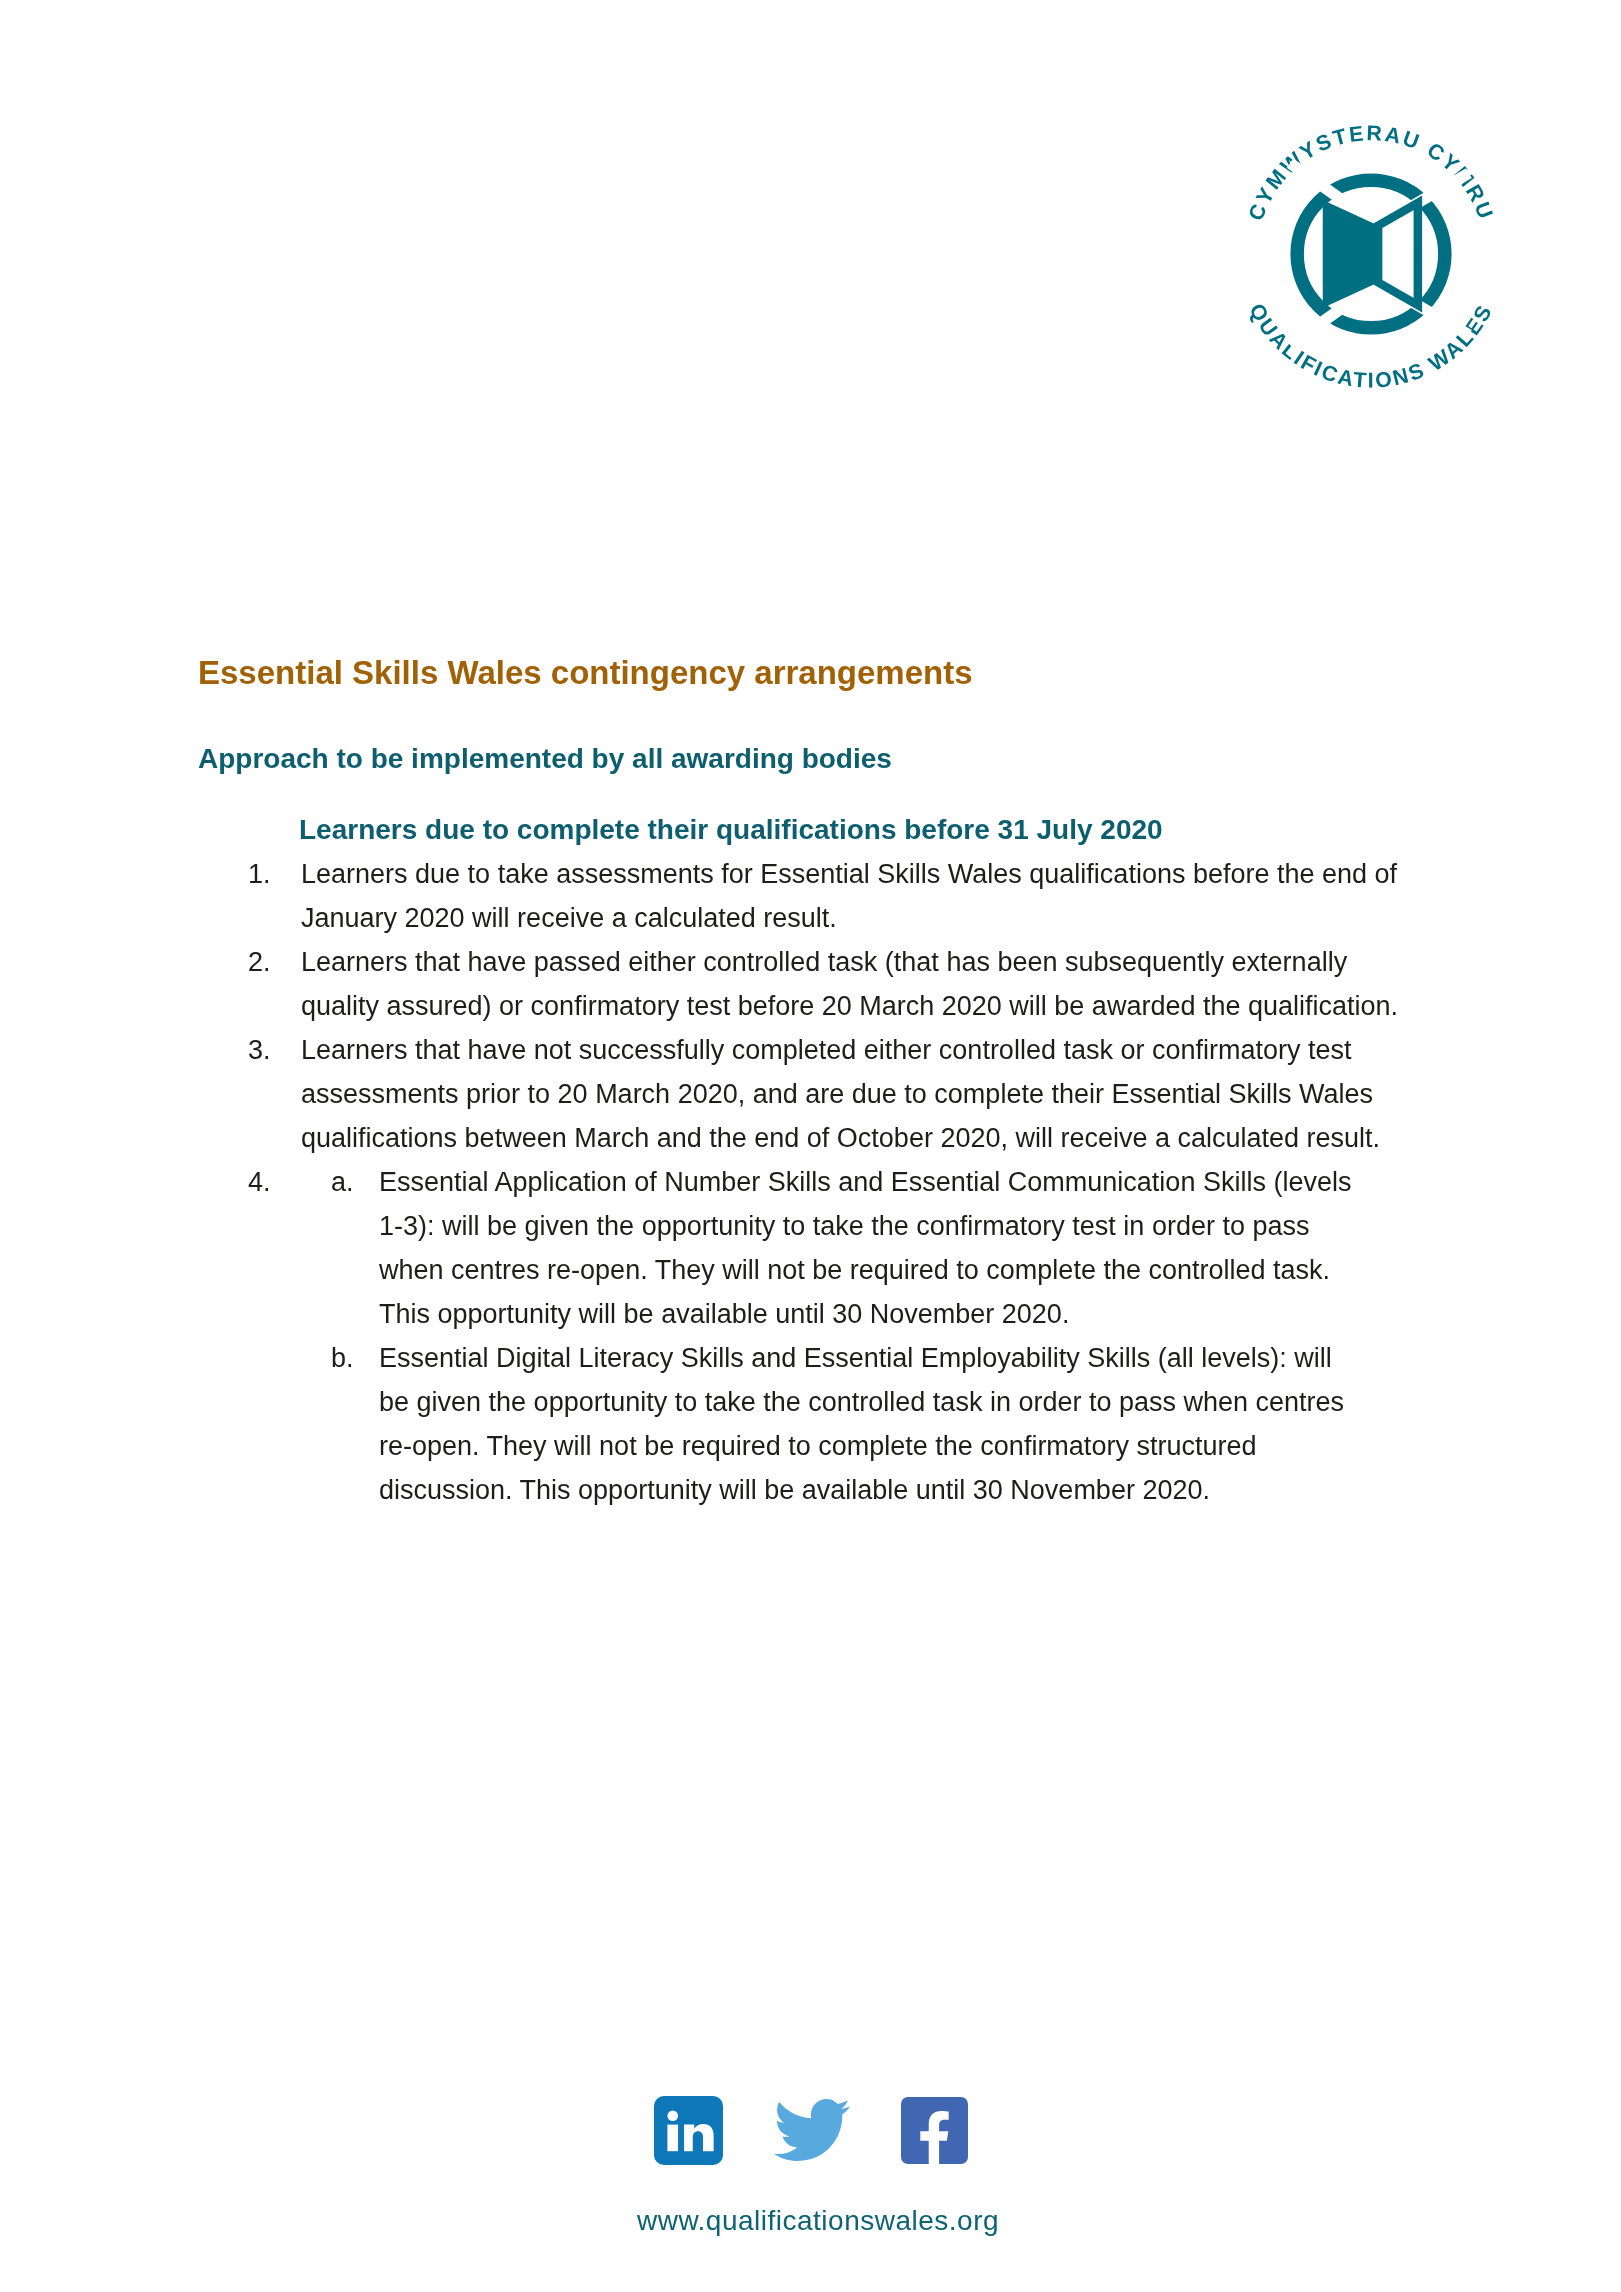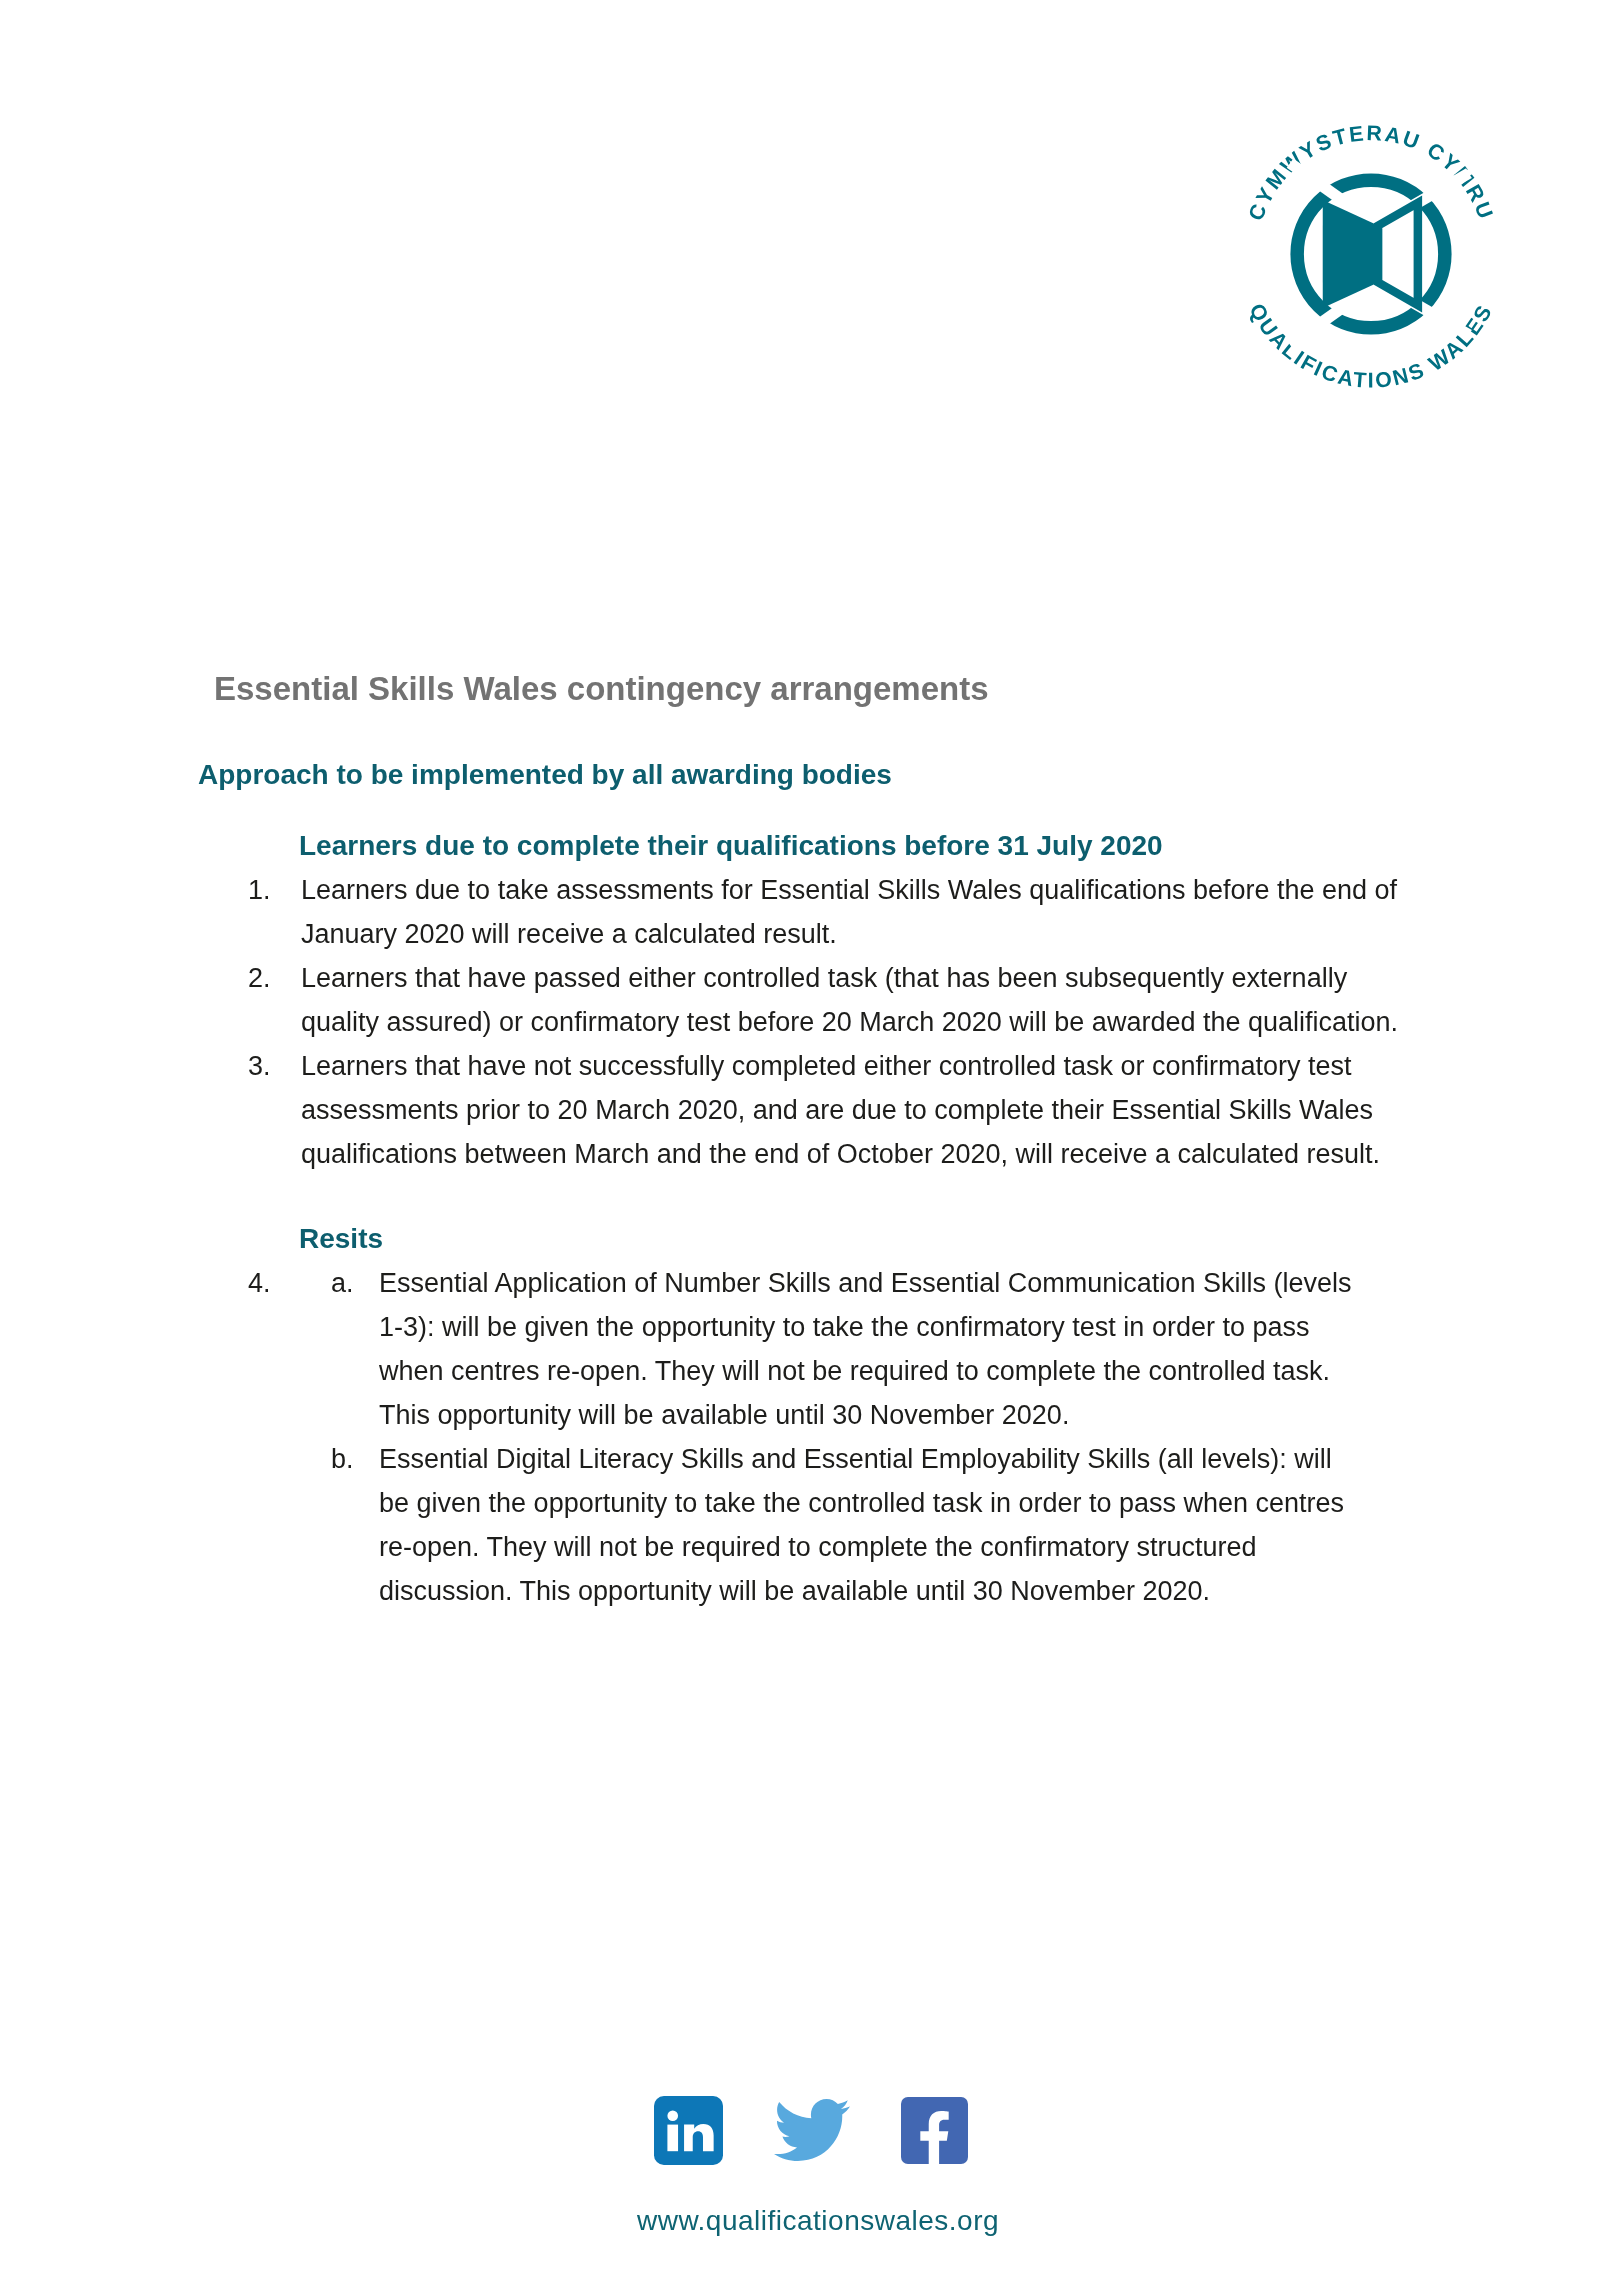--- a/index.html
+++ b/index.html
@@ -9,21 +9,21 @@
     margin:0 auto;
   }
   
   .logo{position:absolute;left:1229px;top:112px;width:284px;height:284px;}
   .logo svg{display:block;width:100%;height:100%;}
   .logo .ink{fill:#006f82;}
   .logo .arc-text{font-family:"Liberation Sans", sans-serif;font-weight:bold;
     font-size:15px;letter-spacing:1.6px;fill:#006f82;}
   
   .content{position:absolute;left:198px;top:651px;width:1235px;}
-  .doc-title{margin:16px;font-size:33px;line-height:43px;font-weight:bold;color:#737373;}
+  .doc-title{margin:0;font-size:33px;line-height:43px;font-weight:bold;color:#a16207;}
   .doc-subtitle{margin:45px 0 0 0;font-size:28px;line-height:39px;font-weight:bold;color:#0d5e6e;}
   .section-heading{margin:30px 0 0 0;padding-left:101px;font-size:28px;line-height:44px;
     font-weight:bold;color:#0d5e6e;}
   .section-heading.resits{margin-top:41px;}
   .list{margin:0;font-size:27px;line-height:44px;}
   .list-item{position:relative;padding-left:103px;}
   .list-item > .marker{position:absolute;left:50px;top:0;}
   .list-item .txt{max-width:1103px;}
   .sub-item{position:relative;padding-left:78px;}
   .sub-item > .marker{position:absolute;left:30px;top:0;}
@@ -79,21 +79,20 @@
       <div class="list-item">
         <span class="marker">2.</span>
         <div class="txt">Learners that have passed either controlled task (that has been subsequently externally quality assured) or confirmatory test before 20 March 2020 will be awarded the qualification.</div>
       </div>
       <div class="list-item">
         <span class="marker">3.</span>
         <div class="txt">Learners that have not successfully completed either controlled task or confirmatory test assessments prior to 20 March 2020, and are due to complete their Essential Skills Wales qualifications between March and the end of October 2020, will receive a calculated result.</div>
       </div>
     </div>
 
-    <h3 class="section-heading resits">Resits</h3>
     <div class="list">
       <div class="list-item">
         <span class="marker">4.</span>
         <div class="txt">
           <div class="sub-list">
             <div class="sub-item">
               <span class="marker">a.</span>
               <div class="txt">Essential Application of Number Skills and Essential Communication Skills (levels 1-3): will be given the opportunity to take the confirmatory test in order to pass when centres re-open. They will not be required to complete the controlled task. This opportunity will be available until 30 November 2020.</div>
             </div>
             <div class="sub-item">

